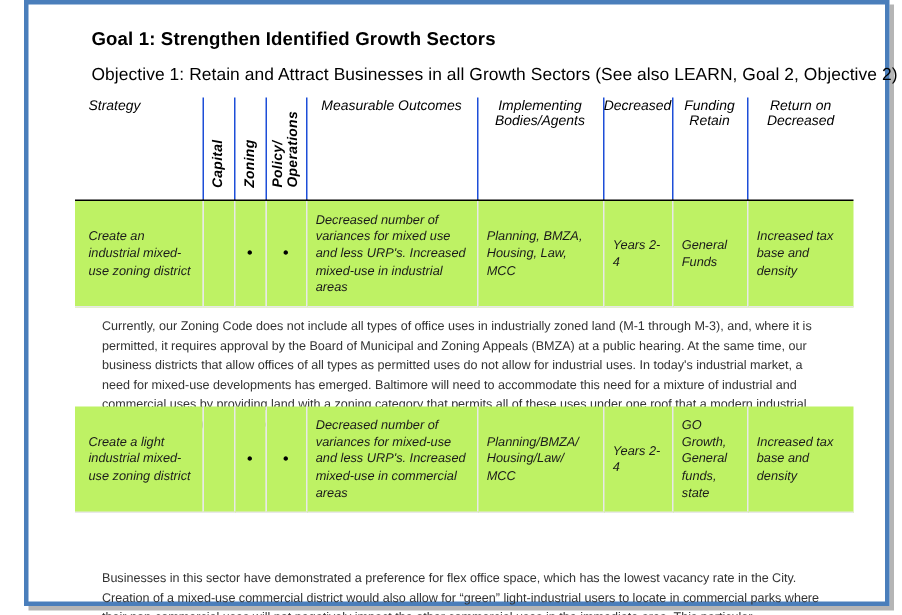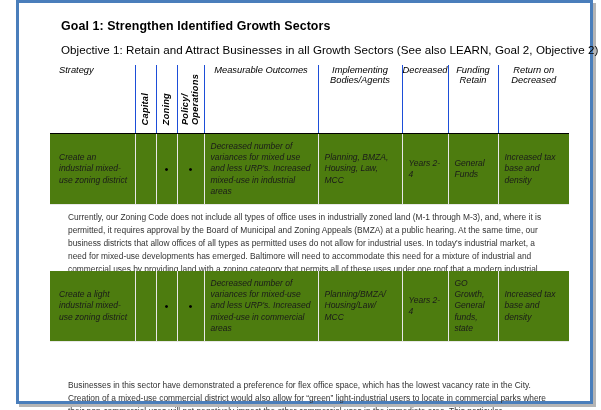--- a/index.html
+++ b/index.html
@@ -76,21 +76,21 @@
     white-space:nowrap;
     text-align:left;
   }
   .rot .l2{display:block;}
   .hdr-underline{
     height:0;border-bottom:1.4px solid #000;
   }
 
   
   .drow td{
-    background:#4d7c0f;
+    background:#bef264;
     border-left:1px solid #e8e8e8;
     border-bottom:1px solid #e8e8e8;
     font-size:8.5px;
     line-height:1.32;
     color:#1a1a1a;
     padding:7px 5px 7px 6px;
     box-sizing:border-box;
   }
   .drow td.c-first{border-left:none;padding-left:9px;}
   .drow td.dot{

